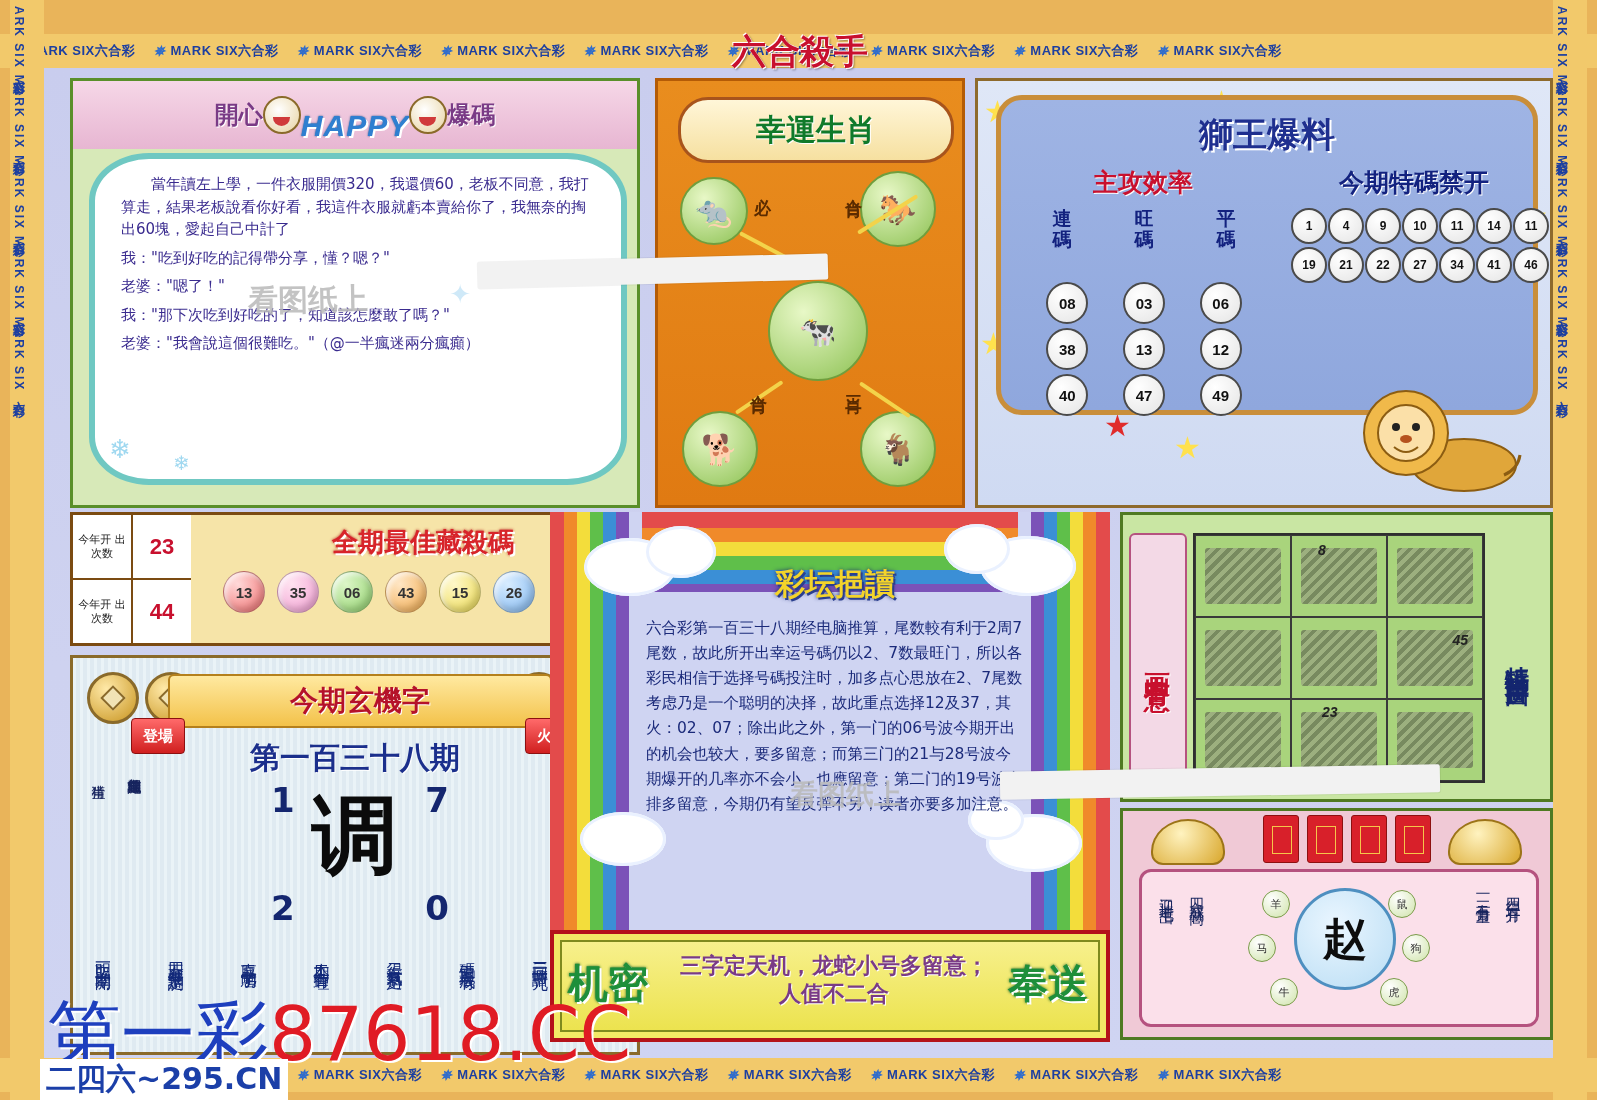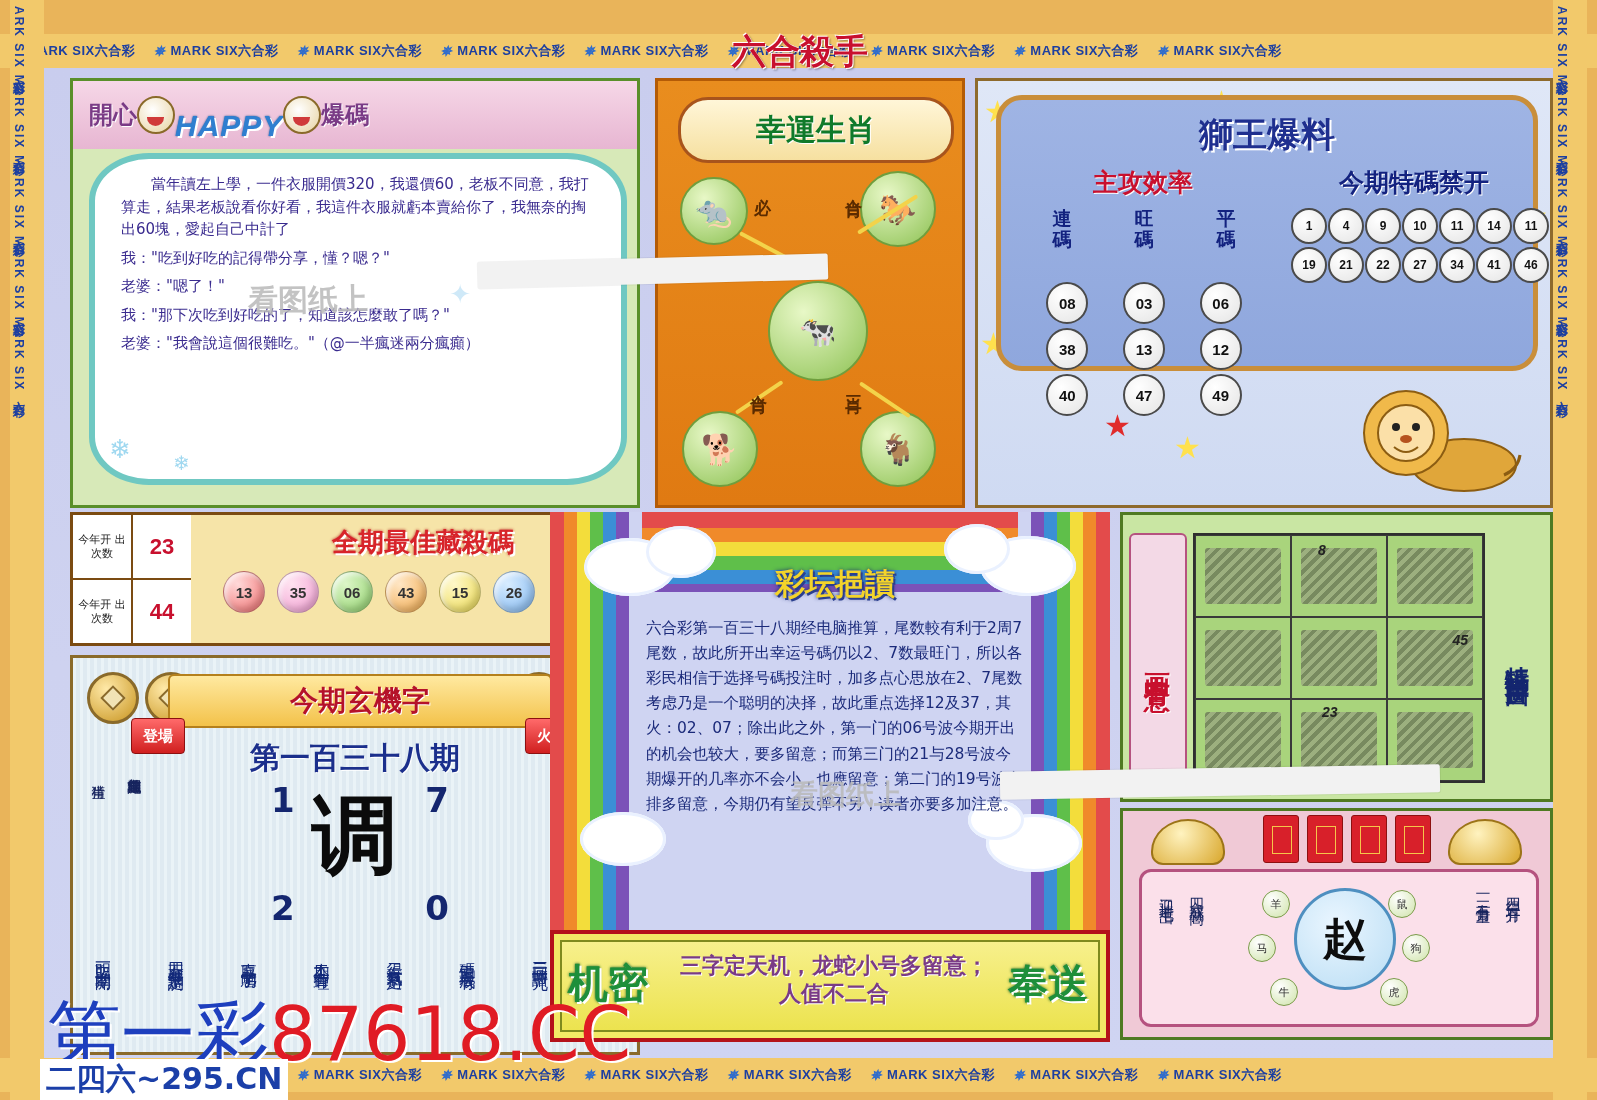--- a/index.html
+++ b/index.html
@@ -63,21 +63,21 @@
   }
 
   
   .joke-panel{
     position:absolute;left:70px;top:78px;width:570px;height:430px;
     background:#d7e9b8;border:3px solid #5a8f2a;box-sizing:border-box;
   }
   .joke-head{
     position:absolute;left:0;top:0;width:100%;height:68px;
     background:linear-gradient(180deg,#f6d7e7,#e7b6d2);
-    display:flex;align-items:center;justify-content:flex-start;
+    display:flex;align-items:center;justify-content:center;
     box-sizing:border-box;padding:0 16px;
   }
   .joke-head-left,.joke-head-right{
     font-size:24px;font-weight:bold;color:#7a3b86;
     text-shadow:1px 1px 0 #fff;
   }
   .happy-word{
     font-size:30px;font-weight:bold;font-style:italic;
     color:#2f7fd0;text-shadow:2px 2px 0 #fff,0 0 2px #1a4f8f;
     letter-spacing:1px;
@@ -262,21 +262,21 @@
     font-family:"DejaVu Sans", sans-serif;
   }
 
   
   .lion-panel{
     position:absolute;left:975px;top:78px;width:578px;height:430px;
     background:linear-gradient(180deg,#dfe7f7,#cfdaf2);
     border:3px solid #8e6a2c;box-sizing:border-box;overflow:hidden;
   }
   .lion-inner{
-    position:absolute;left:18px;top:14px;width:542px;height:276px;
+    position:absolute;left:18px;top:14px;width:542px;height:320px;
     background:linear-gradient(180deg,#9fb4e4,#8fa7dd);
     border:5px solid #c98e3a;border-radius:26px;box-sizing:border-box;
   }
   .lion-title{
     position:absolute;left:0;top:12px;width:100%;text-align:center;
     font-size:34px;font-weight:bold;color:#1f2f8f;
     text-shadow:2px 2px 0 #fff;
     font-family:"DejaVu Sans", sans-serif;
   }
   .lion-sub-l{

